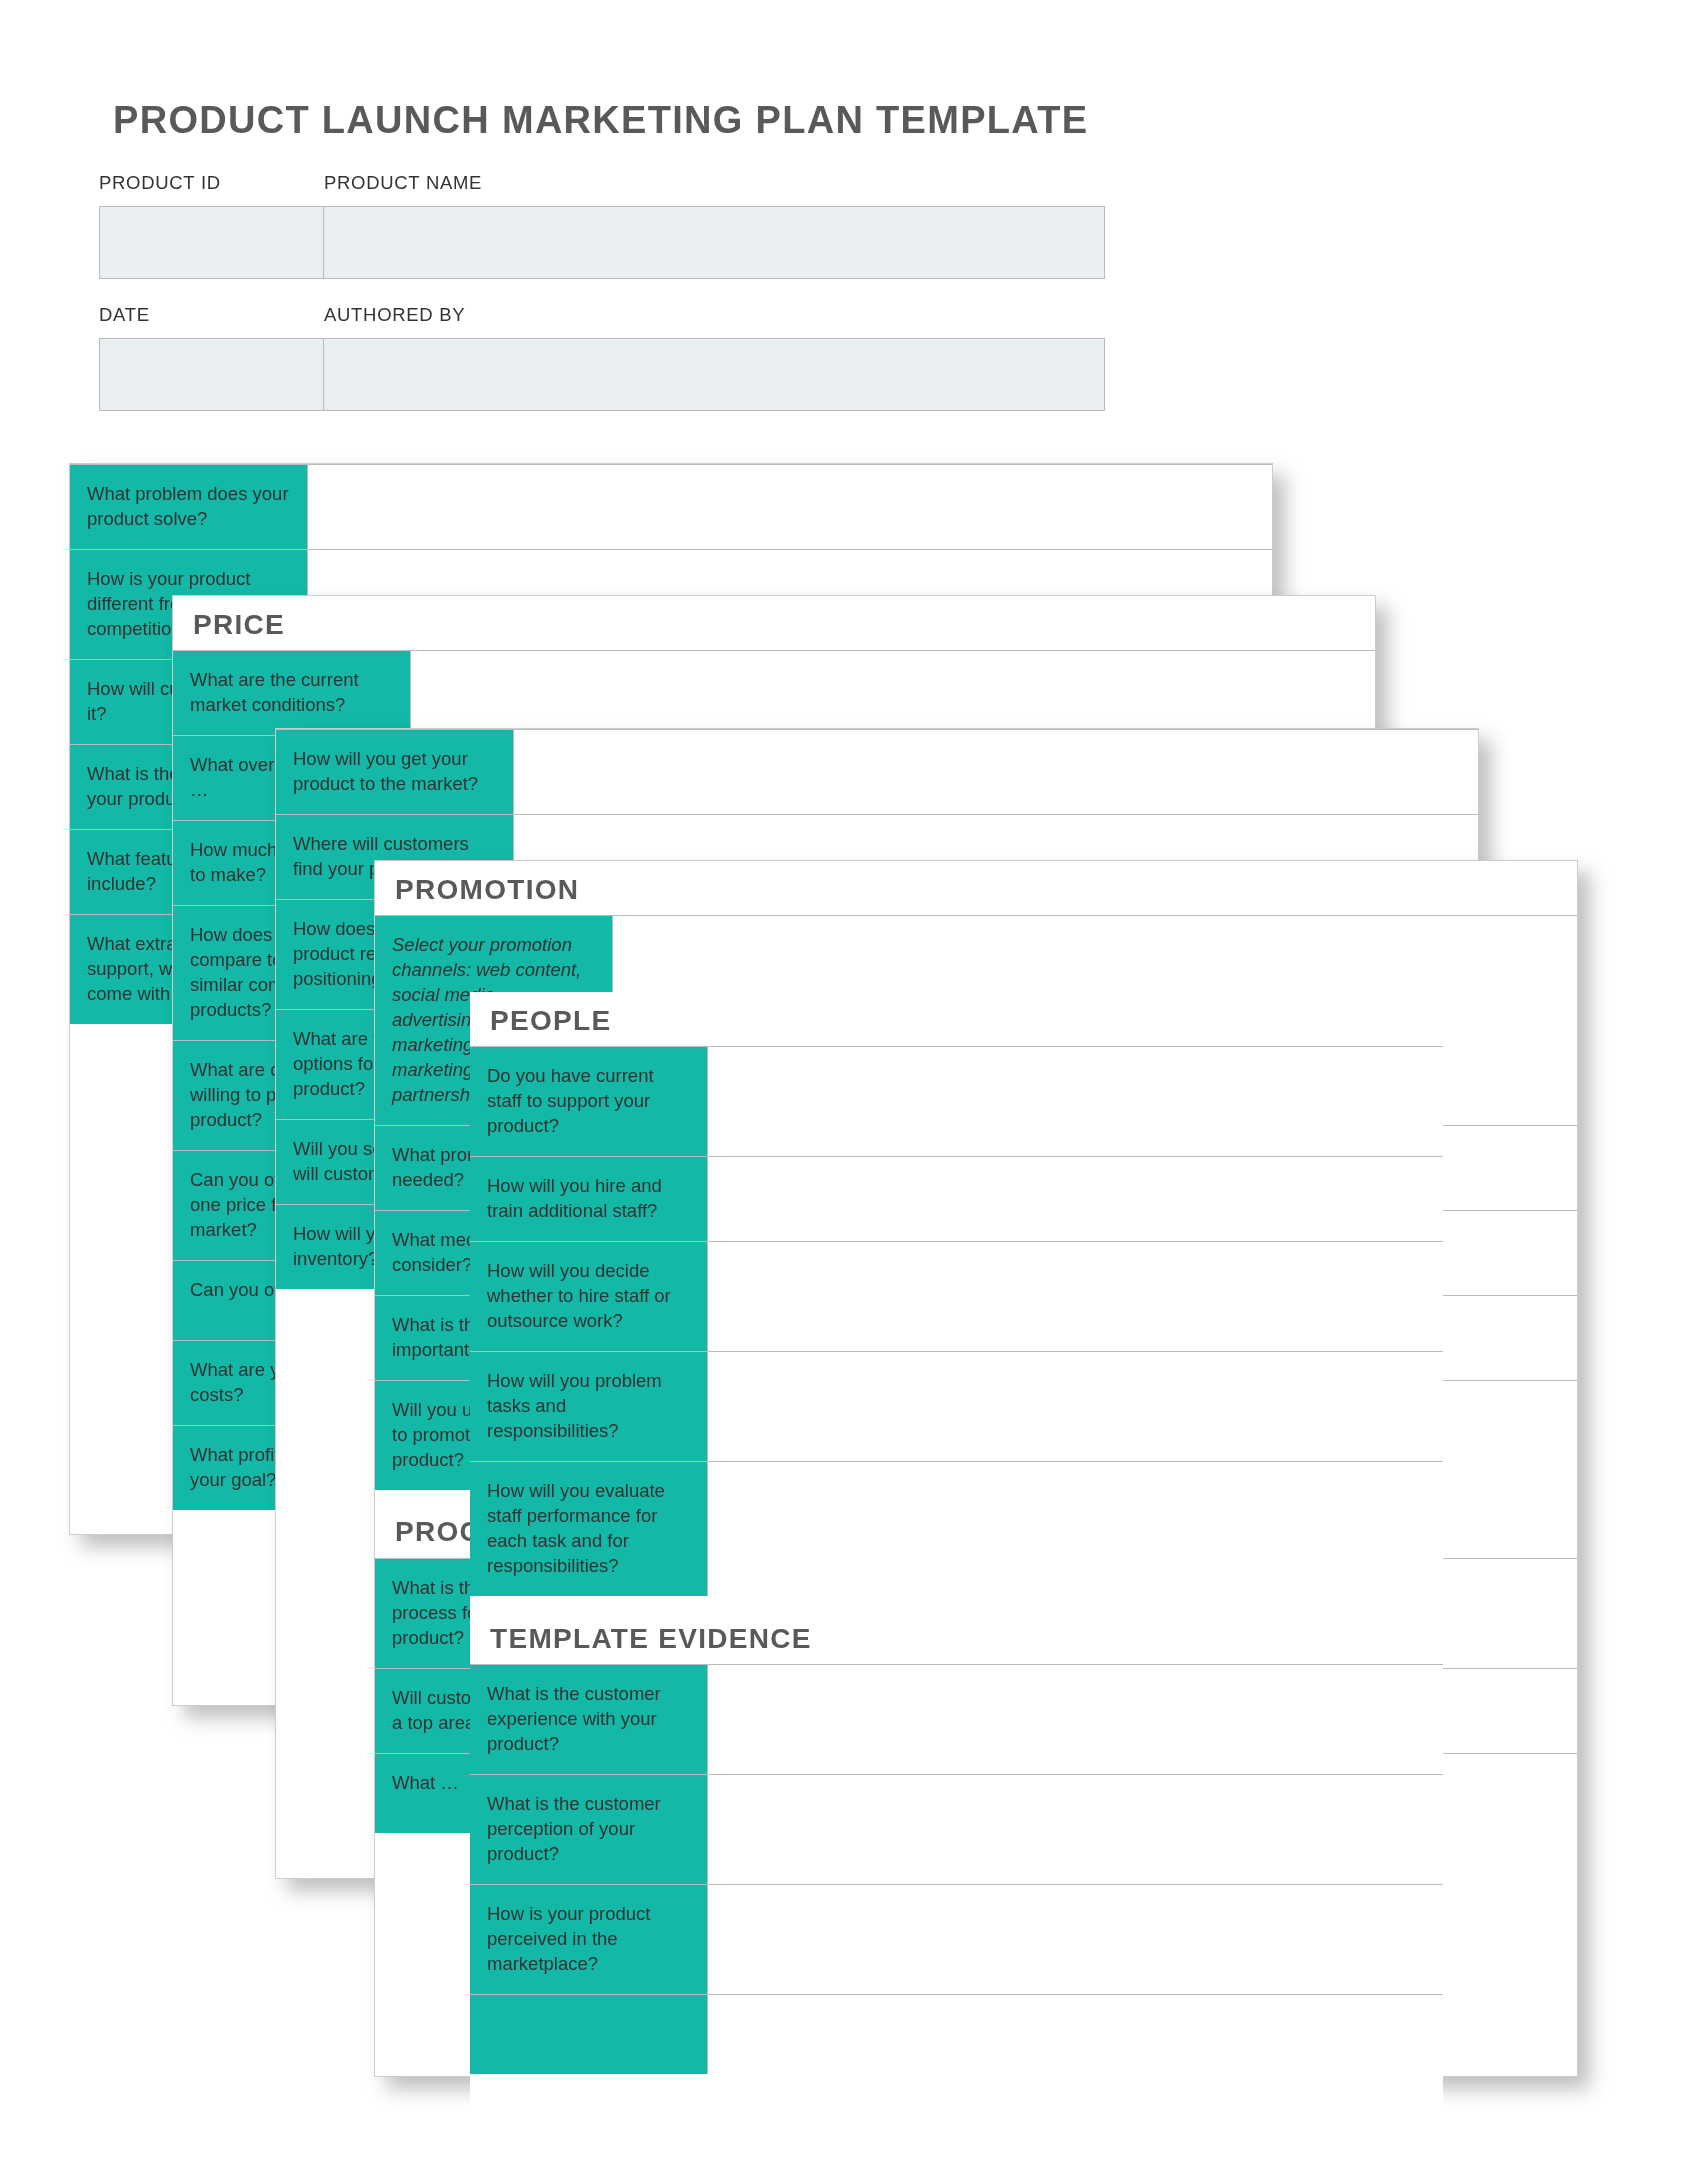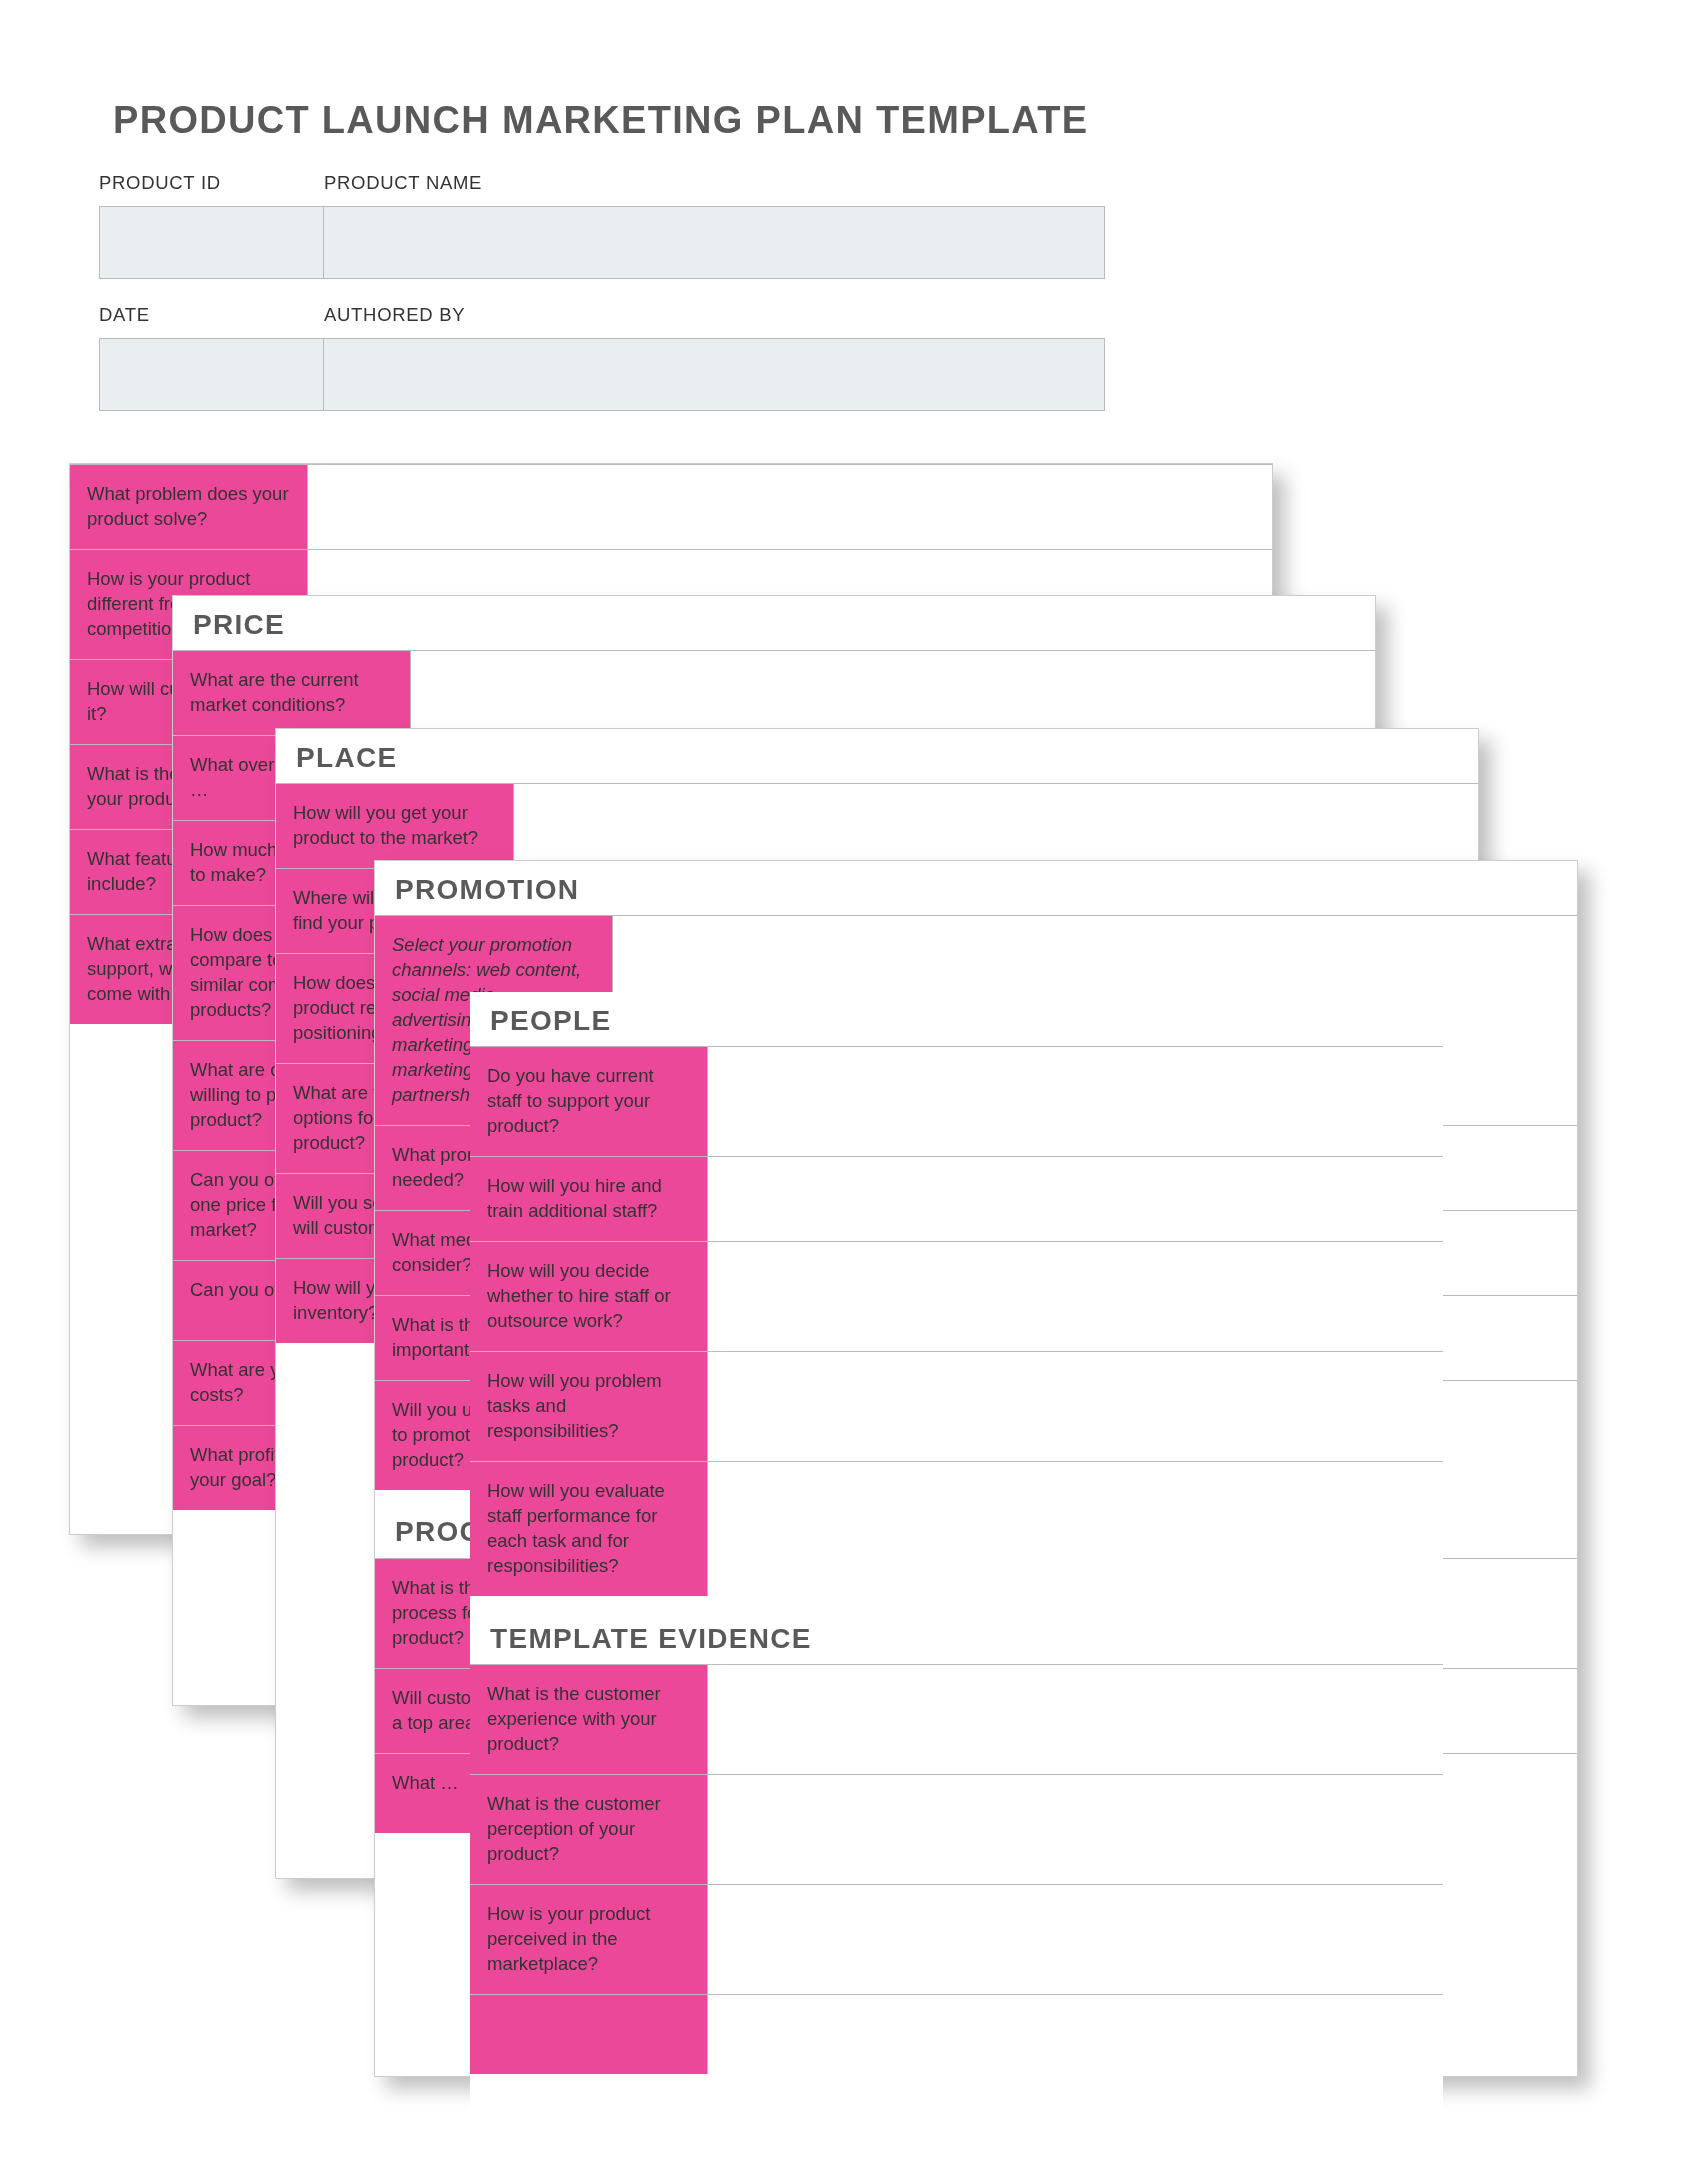--- a/index.html
+++ b/index.html
@@ -64,21 +64,21 @@
     color: #595959;
     padding: 13.2px 20px 9.3px 20px;
   }
   .qrow {
     display: flex;
     border-top: 0.7px solid #bbb;
   }
   .qrow:first-of-type { border-top: 0.7px solid #bbb; }
   .qcell-l {
     width: 238px;
-    background: #ec4899;
+    background: #14b8a6;
     border-right: 0.7px solid #bbb;
     padding: 17px 17px;
     font-size: 18.5px;
     line-height: 1.35;
     color: #333;
   }
   .qcell-r {
     flex: 1;
     background: #fff;
     min-height: 79px;
@@ -194,21 +194,20 @@
       <div class="qcell-l">What are your total costs?</div>
       <div class="qcell-r"></div>
     </div>
   <div class="qrow">
       <div class="qcell-l">What profit margin is your goal?</div>
       <div class="qcell-r"></div>
     </div>
 </div>
 
 <div class="card card-place">
-  <div class="card-title">PLACE</div>
   <div class="qrow">
       <div class="qcell-l">How will you get your product to the market?</div>
       <div class="qcell-r"></div>
     </div>
   <div class="qrow">
       <div class="qcell-l">Where will customers find your product?</div>
       <div class="qcell-r"></div>
     </div>
   <div class="qrow">
       <div class="qcell-l">How does placing your product reflect its positioning?</div>

